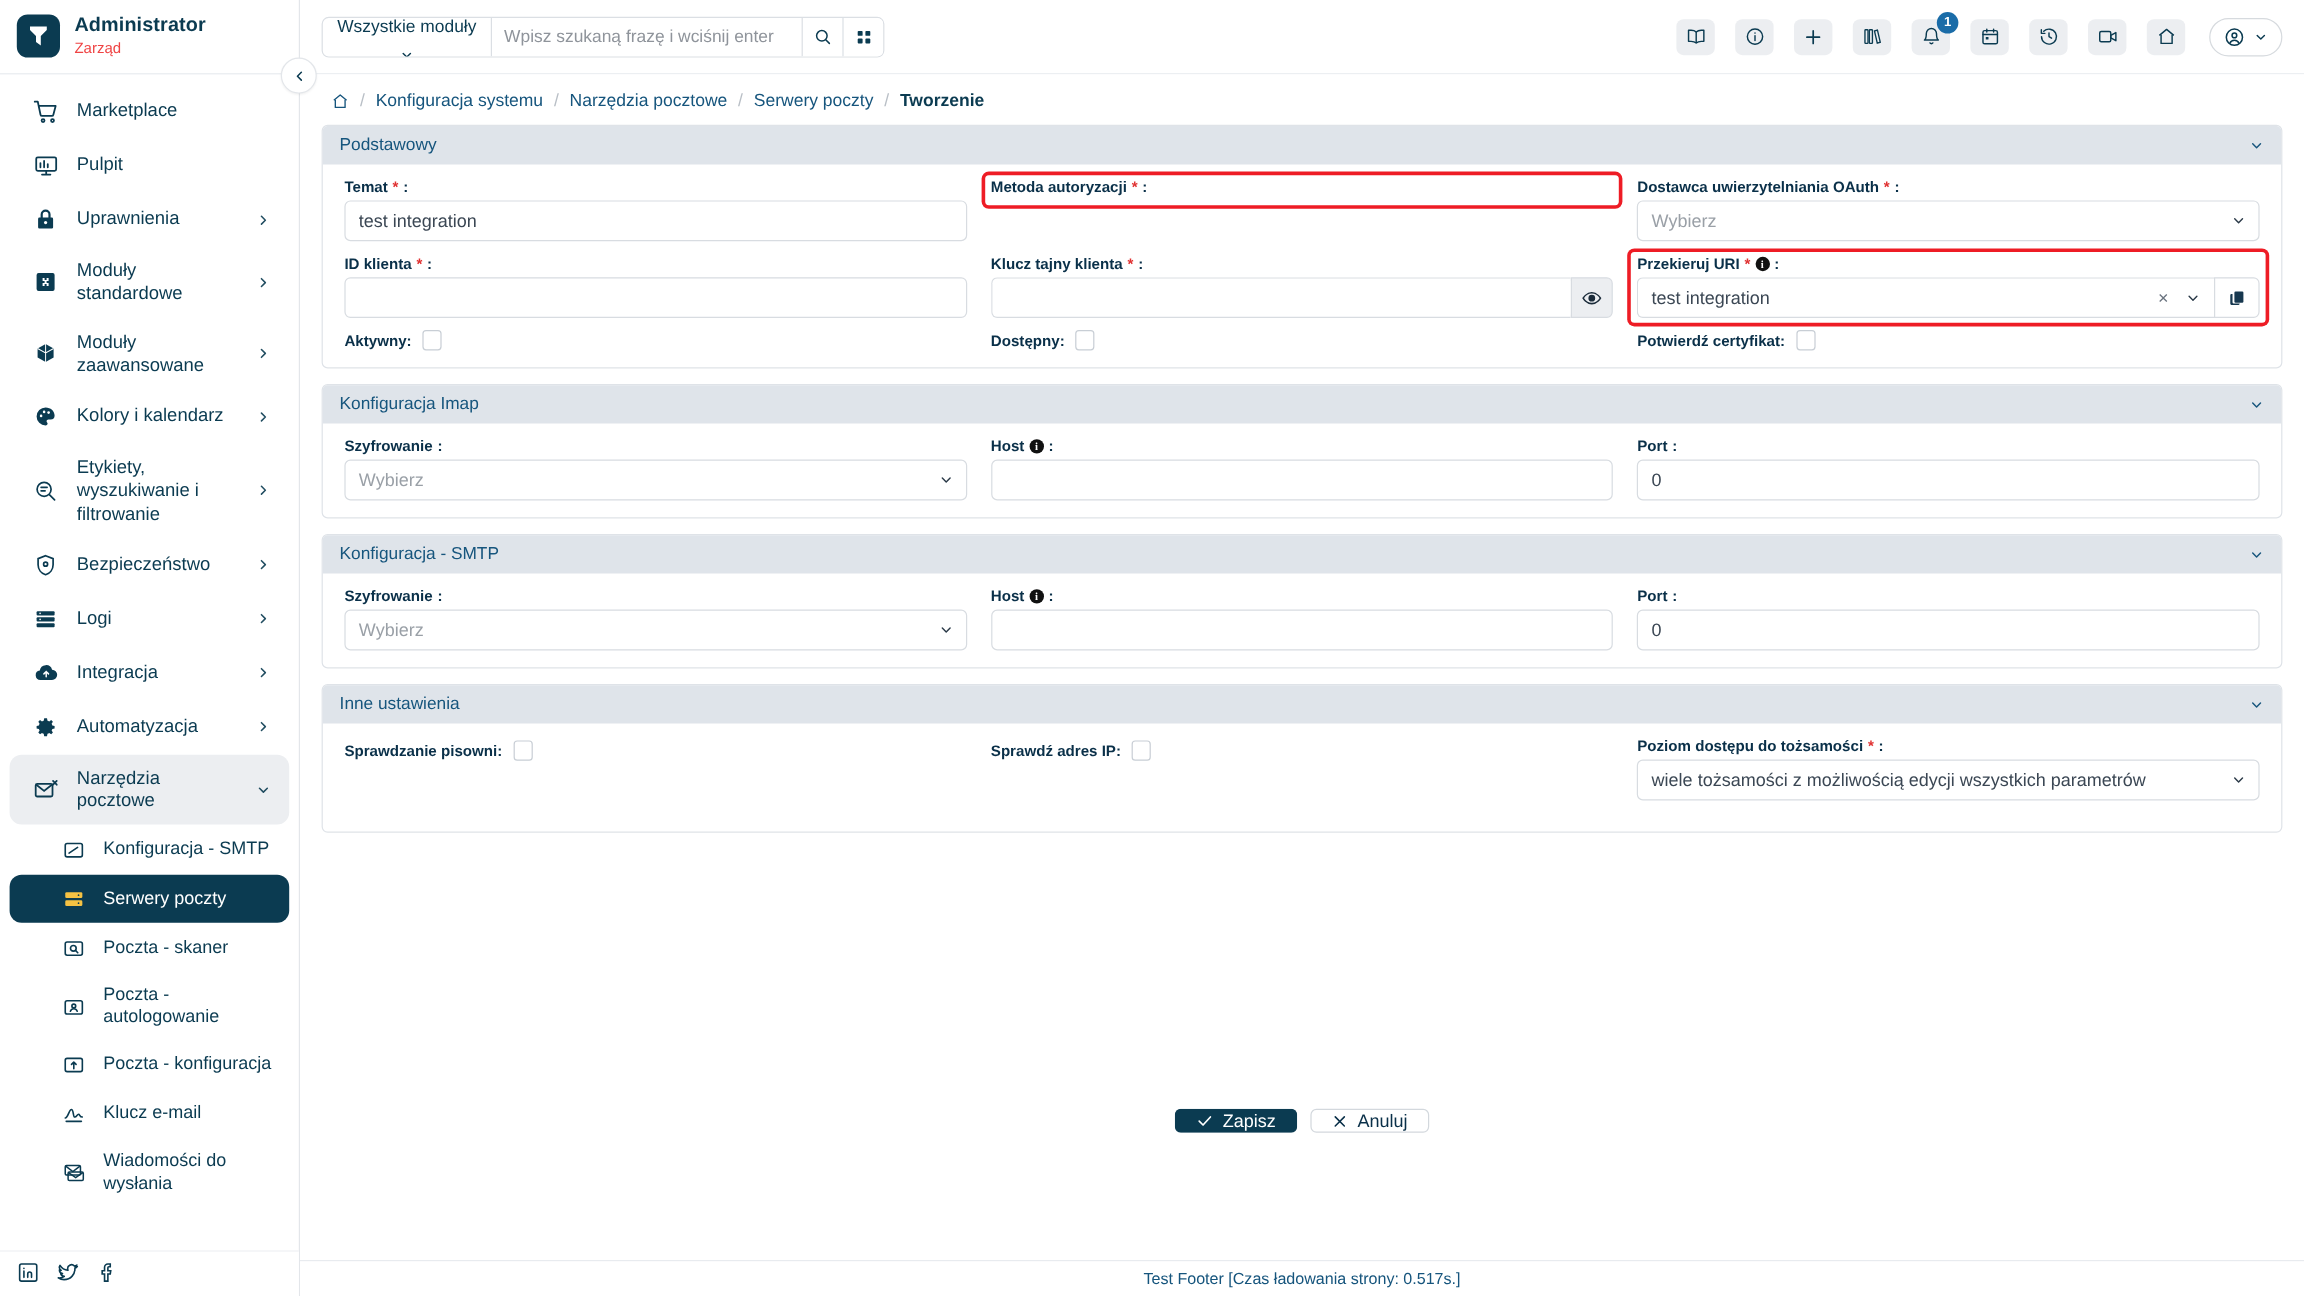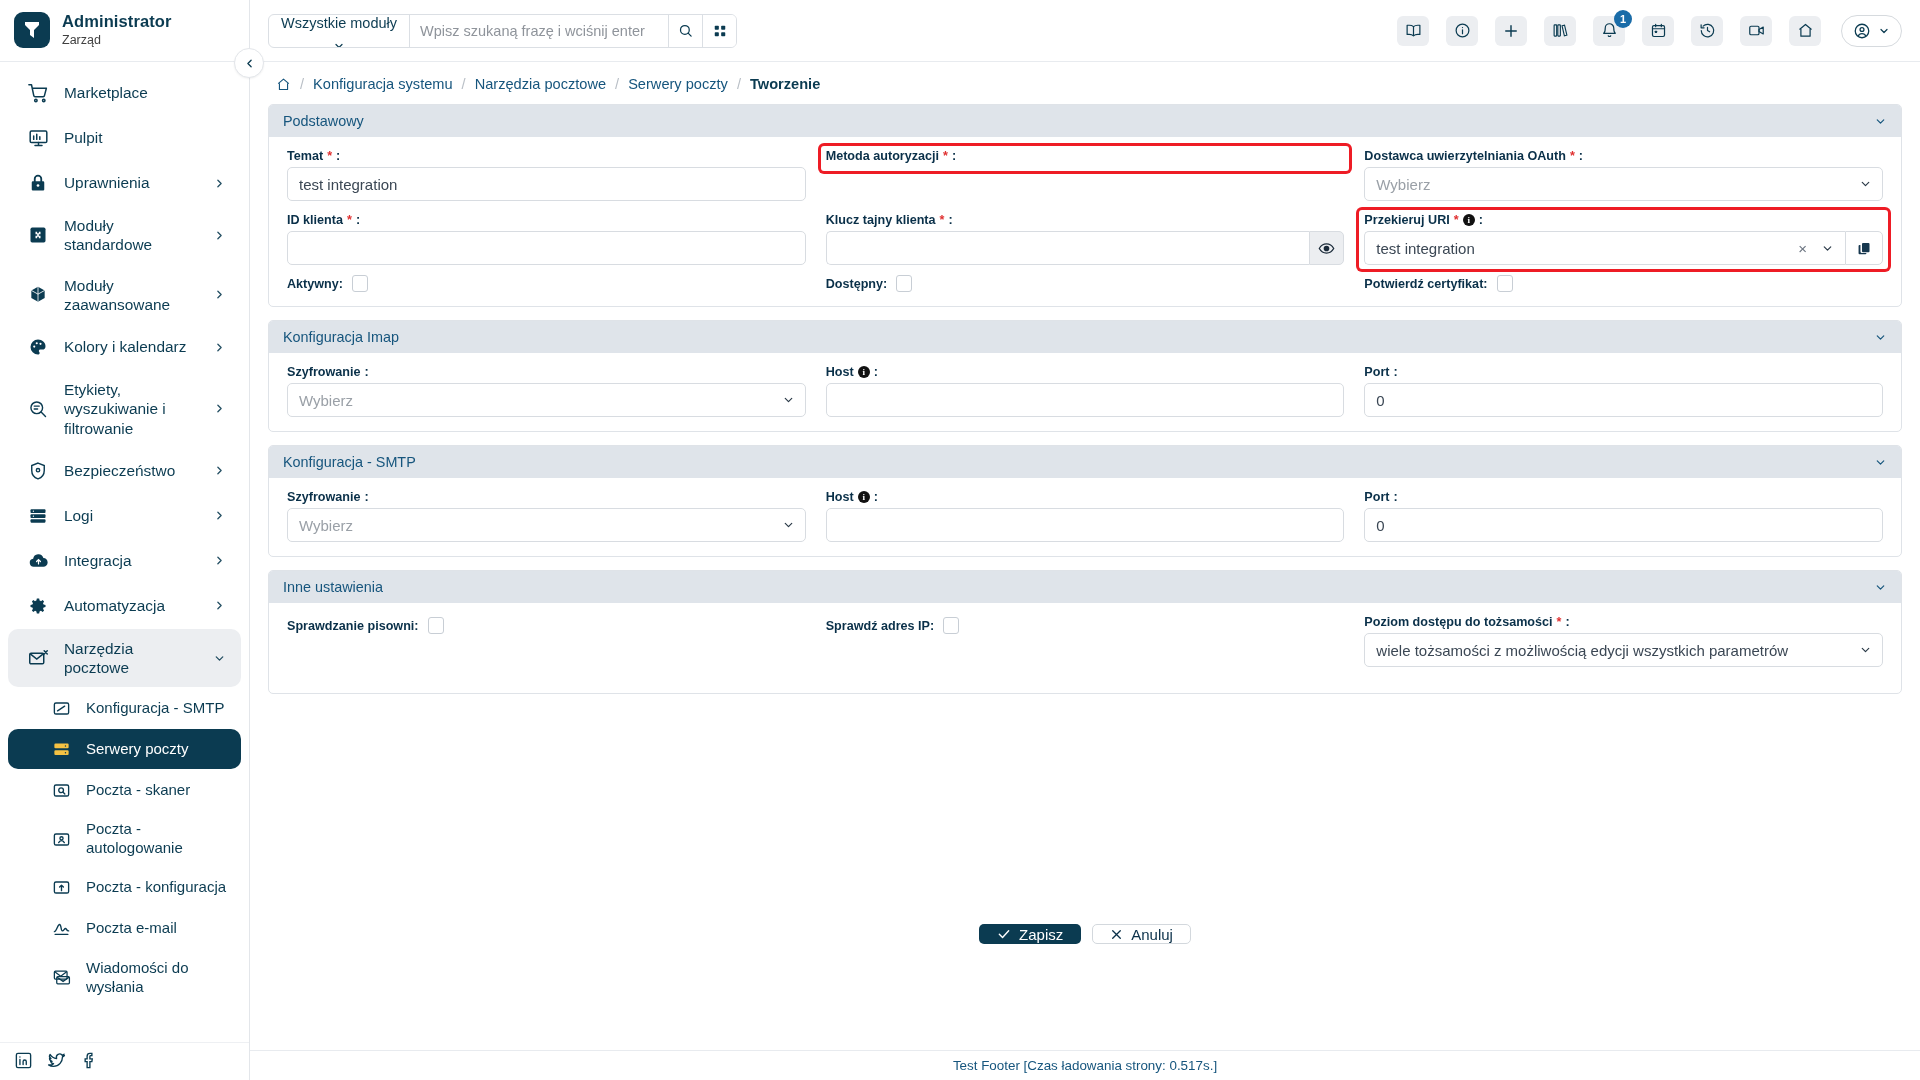--- a/index.html
+++ b/index.html
@@ -26,21 +26,21 @@
     border-bottom: 1px solid #e8ebef;
     height: 62px;
   }
   .brand-logo {
     width: 36px; height: 36px; border-radius: 9px;
     background: #0b3b51; display: flex; align-items: center; justify-content: center;
     flex: 0 0 36px;
   }
   .brand-text { line-height: 1.15; }
   .brand-name { font-size: 16.5px; font-weight: bold; color: #0b3b51; letter-spacing: .1px;}
-  .brand-sub { font-size: 12.5px; color: #404040; margin-top: 2px; }
+  .brand-sub { font-size: 12.5px; color: #ef4444; margin-top: 2px; }
 
   .collapse-btn {
     position: absolute; right: -15px; top: 48px;
     width: 30px; height: 30px; border-radius: 50%;
     background: #fff; border: 1px solid #e3e6ea;
     display: flex; align-items: center; justify-content: center;
     z-index: 30; cursor: pointer;
     box-shadow: 0 1px 2px rgba(0,0,0,.06);
   }
 
@@ -461,21 +461,21 @@
         <span>Poczta - konfiguracja</span>
       </div>
 
       <div class="nav-sub">
         <span class="ico">
           <svg width="19" height="19" viewBox="0 0 24 24" fill="none" stroke="#0b3b51" stroke-width="1.7" stroke-linecap="round">
               <path d="M3 16c3 0 4-9 6.5-9S11 15 13 15s2.5-3 4-3 1 3 4 3"></path>
               <path d="M4 19.5h16"></path>
             </svg>
         </span>
-        <span>Poczta e-mail</span>
+        <span>Klucz e-mail</span>
       </div>
 
       <div class="nav-sub">
         <span class="ico">
           <svg width="19" height="19" viewBox="0 0 24 24" fill="none" stroke="#0b3b51" stroke-width="1.6">
               <rect x="3" y="4" width="16" height="10" rx="1.3"></rect>
               <path d="M3.5 4.7L11 10.4l7.5-5.7"></path>
               <rect x="6" y="11" width="16" height="9" rx="1.3"></rect>
               <path d="M6.5 11.6L14 16.9l7.5-5.3"></path>
             </svg>

